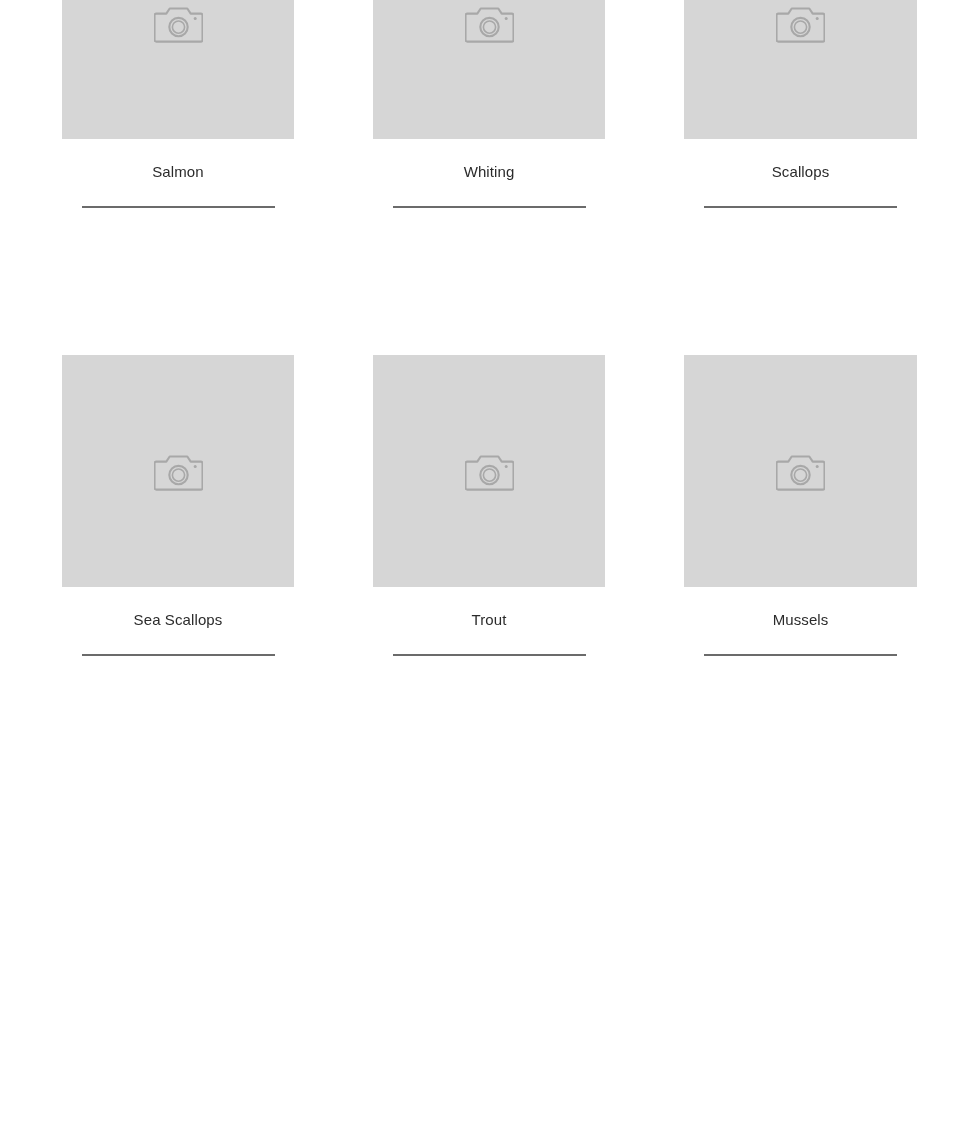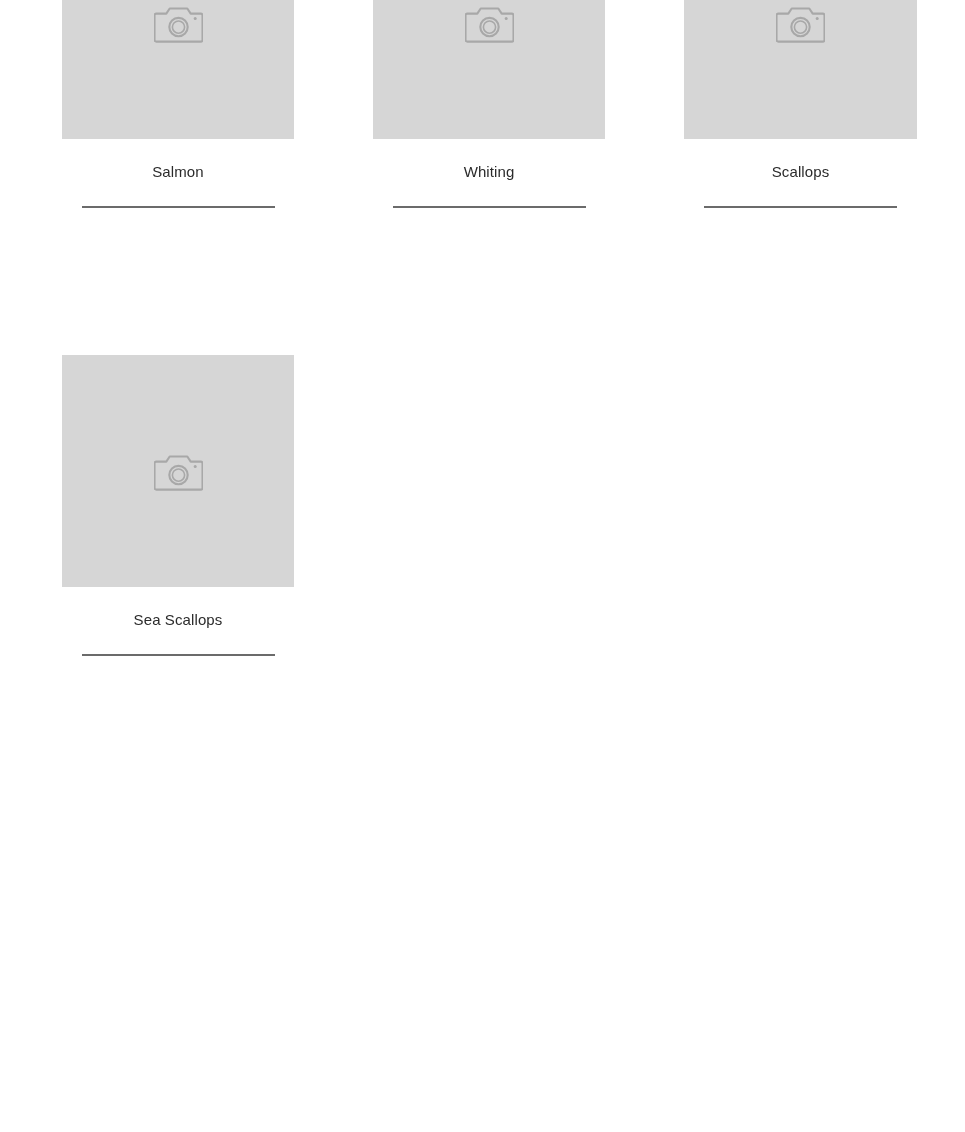--- a/index.html
+++ b/index.html
@@ -139,16 +139,44 @@
             <circle cx="24.5" cy="24.1" r="6.1" stroke="#a8a8a8" stroke-width="1.6"></circle>
             <circle cx="41.2" cy="15.4" r="1.5" fill="#a8a8a8"></circle>
           </svg>
         </span>
       </div>
       <div class="product-name">Sea Scallops</div>
       <div class="product-divider"></div>
     </div>
 
 
+    <div class="product-card">
+      <div class="product-thumb">
+        <span class="camera-icon">
+          <svg viewBox="0 0 49 41" width="49" height="41" fill="none" xmlns="http://www.w3.org/2000/svg">
+            <path d="M2.2 10.6h10.1l3.4-5.1h17.6l3.4 5.1h10.1a1.7 1.7 0 0 1 1.7 1.7v24.6a1.7 1.7 0 0 1-1.7 1.7H2.2a1.7 1.7 0 0 1-1.7-1.7V12.3A1.7 1.7 0 0 1 2.2 10.6z" stroke="#a8a8a8" stroke-width="2.1" stroke-linejoin="round"></path>
+            <circle cx="24.5" cy="24.1" r="9.2" stroke="#a8a8a8" stroke-width="2.1"></circle>
+            <circle cx="24.5" cy="24.1" r="6.1" stroke="#a8a8a8" stroke-width="1.6"></circle>
+            <circle cx="41.2" cy="15.4" r="1.5" fill="#a8a8a8"></circle>
+          </svg>
+        </span>
+      </div>
+      <div class="product-name">Trout</div>
+      <div class="product-divider"></div>
+    </div>
 
+    <div class="product-card">
+      <div class="product-thumb">
+        <span class="camera-icon">
+          <svg viewBox="0 0 49 41" width="49" height="41" fill="none" xmlns="http://www.w3.org/2000/svg">
+            <path d="M2.2 10.6h10.1l3.4-5.1h17.6l3.4 5.1h10.1a1.7 1.7 0 0 1 1.7 1.7v24.6a1.7 1.7 0 0 1-1.7 1.7H2.2a1.7 1.7 0 0 1-1.7-1.7V12.3A1.7 1.7 0 0 1 2.2 10.6z" stroke="#a8a8a8" stroke-width="2.1" stroke-linejoin="round"></path>
+            <circle cx="24.5" cy="24.1" r="9.2" stroke="#a8a8a8" stroke-width="2.1"></circle>
+            <circle cx="24.5" cy="24.1" r="6.1" stroke="#a8a8a8" stroke-width="1.6"></circle>
+            <circle cx="41.2" cy="15.4" r="1.5" fill="#a8a8a8"></circle>
+          </svg>
+        </span>
+      </div>
+      <div class="product-name">Mussels</div>
+      <div class="product-divider"></div>
+    </div>
 
   </div>
 </div>
 
 </body></html>

